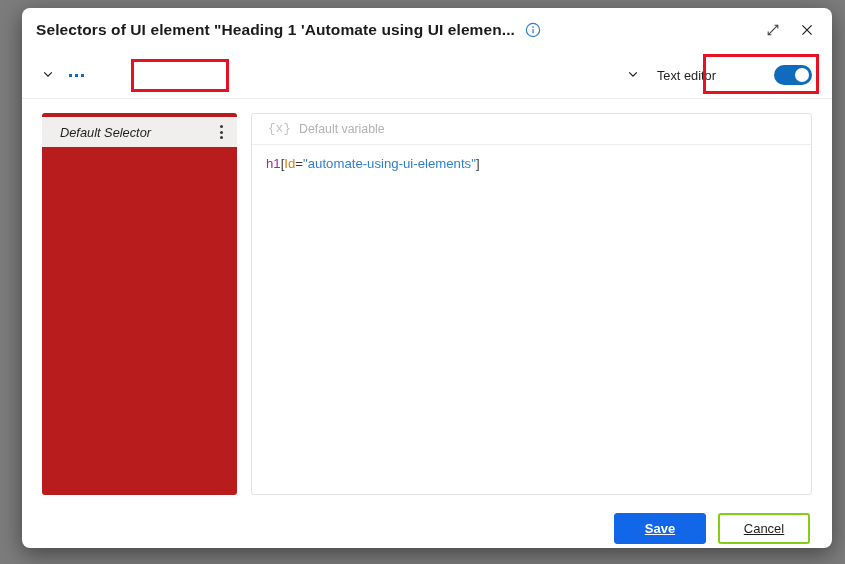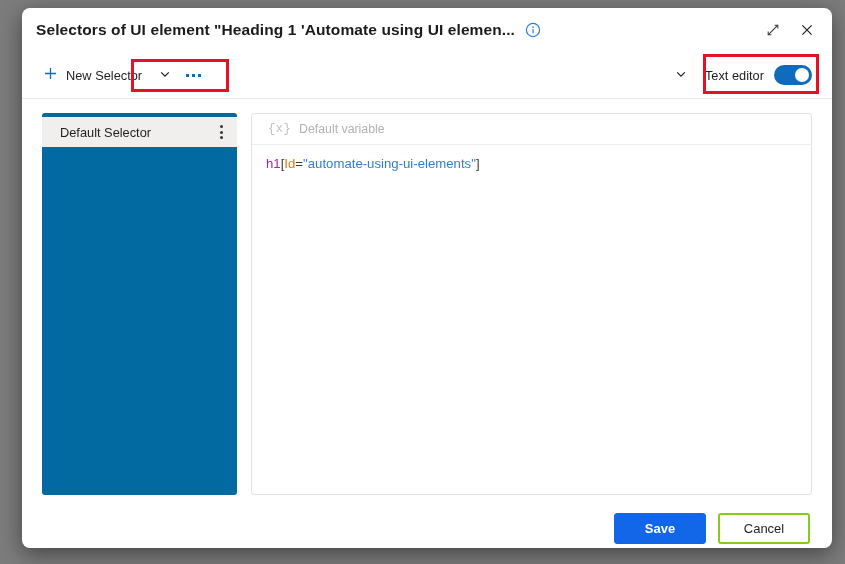--- a/index.html
+++ b/index.html
@@ -125,20 +125,21 @@
     width: 14px;
     height: 14px;
     border-radius: 50%;
     background: #ffffff;
   }
   .toggle-wrap {
     display: inline-flex;
     align-items: center;
     padding: 0 6px 0 10px;
     height: 34px;
+    gap: 48px;
   }
 
   
   .annot {
     position: absolute;
     border: 3px solid #e81123;
     box-sizing: border-box;
     pointer-events: none;
   }
   #annot-test { left: 109px; top: 7px; width: 98px; height: 33px; }
@@ -146,25 +147,26 @@
 
   
   .dlg-body {
     display: flex;
     padding: 14px 20px 0 20px;
     box-sizing: border-box;
     height: 396px;
   }
   .sidebar {
     width: 195px;
-    background: #0369a1;
+    background: #b91c1c;
     border-radius: 3px;
     flex: none;
     padding-top: 4px;
     box-sizing: border-box;
+    font-style: italic;
   }
   .sel-item {
     height: 30px;
     display: flex;
     align-items: center;
     padding: 0 8px 0 18px;
     background: #f0efee;
     cursor: pointer;
     font-size: 12.8px;
     color: #201f1e;
@@ -238,20 +240,21 @@
   .btn {
     height: 31px;
     min-width: 92px;
     border-radius: 3px;
     font-size: 13px;
     display: inline-flex;
     align-items: center;
     justify-content: center;
     cursor: pointer;
     box-sizing: border-box;
+    text-decoration: underline;
   }
   .btn-primary {
     background: #1267e8;
     color: #ffffff;
     border: 1px solid #1267e8;
     font-weight: 600;
   }
   .btn-secondary {
     background: #ffffff;
     color: #201f1e;
@@ -286,28 +289,20 @@
 
     <span class="win-btn">
       <svg width="14" height="14" viewBox="0 0 14 14">
         <path d="M2.4 2.4 L11.6 11.6 M11.6 2.4 L2.4 11.6" stroke="#1b1b1b" stroke-width="1.15"></path>
       </svg>
     </span>
   </div>
 
   <div class="toolbar">
 
-    <div class="tb-btn">
-      <span>
-        <svg width="15" height="15" viewBox="0 0 15 15">
-          <path d="M7.5 2 L7.5 13 M2 7.5 L13 7.5" stroke="#0f6cbd" stroke-width="1.3"></path>
-        </svg>
-      </span>
-      <span>New Selector</span>
-    </div>
 
 
     <div class="tb-icon-btn">
       <span>
         <svg width="12" height="12" viewBox="0 0 12 12">
           <path d="M2.2 4.3 L6 8.1 L9.8 4.3" fill="none" stroke="#1b1b1b" stroke-width="1.15"></path>
         </svg>
       </span>
     </div>
 

